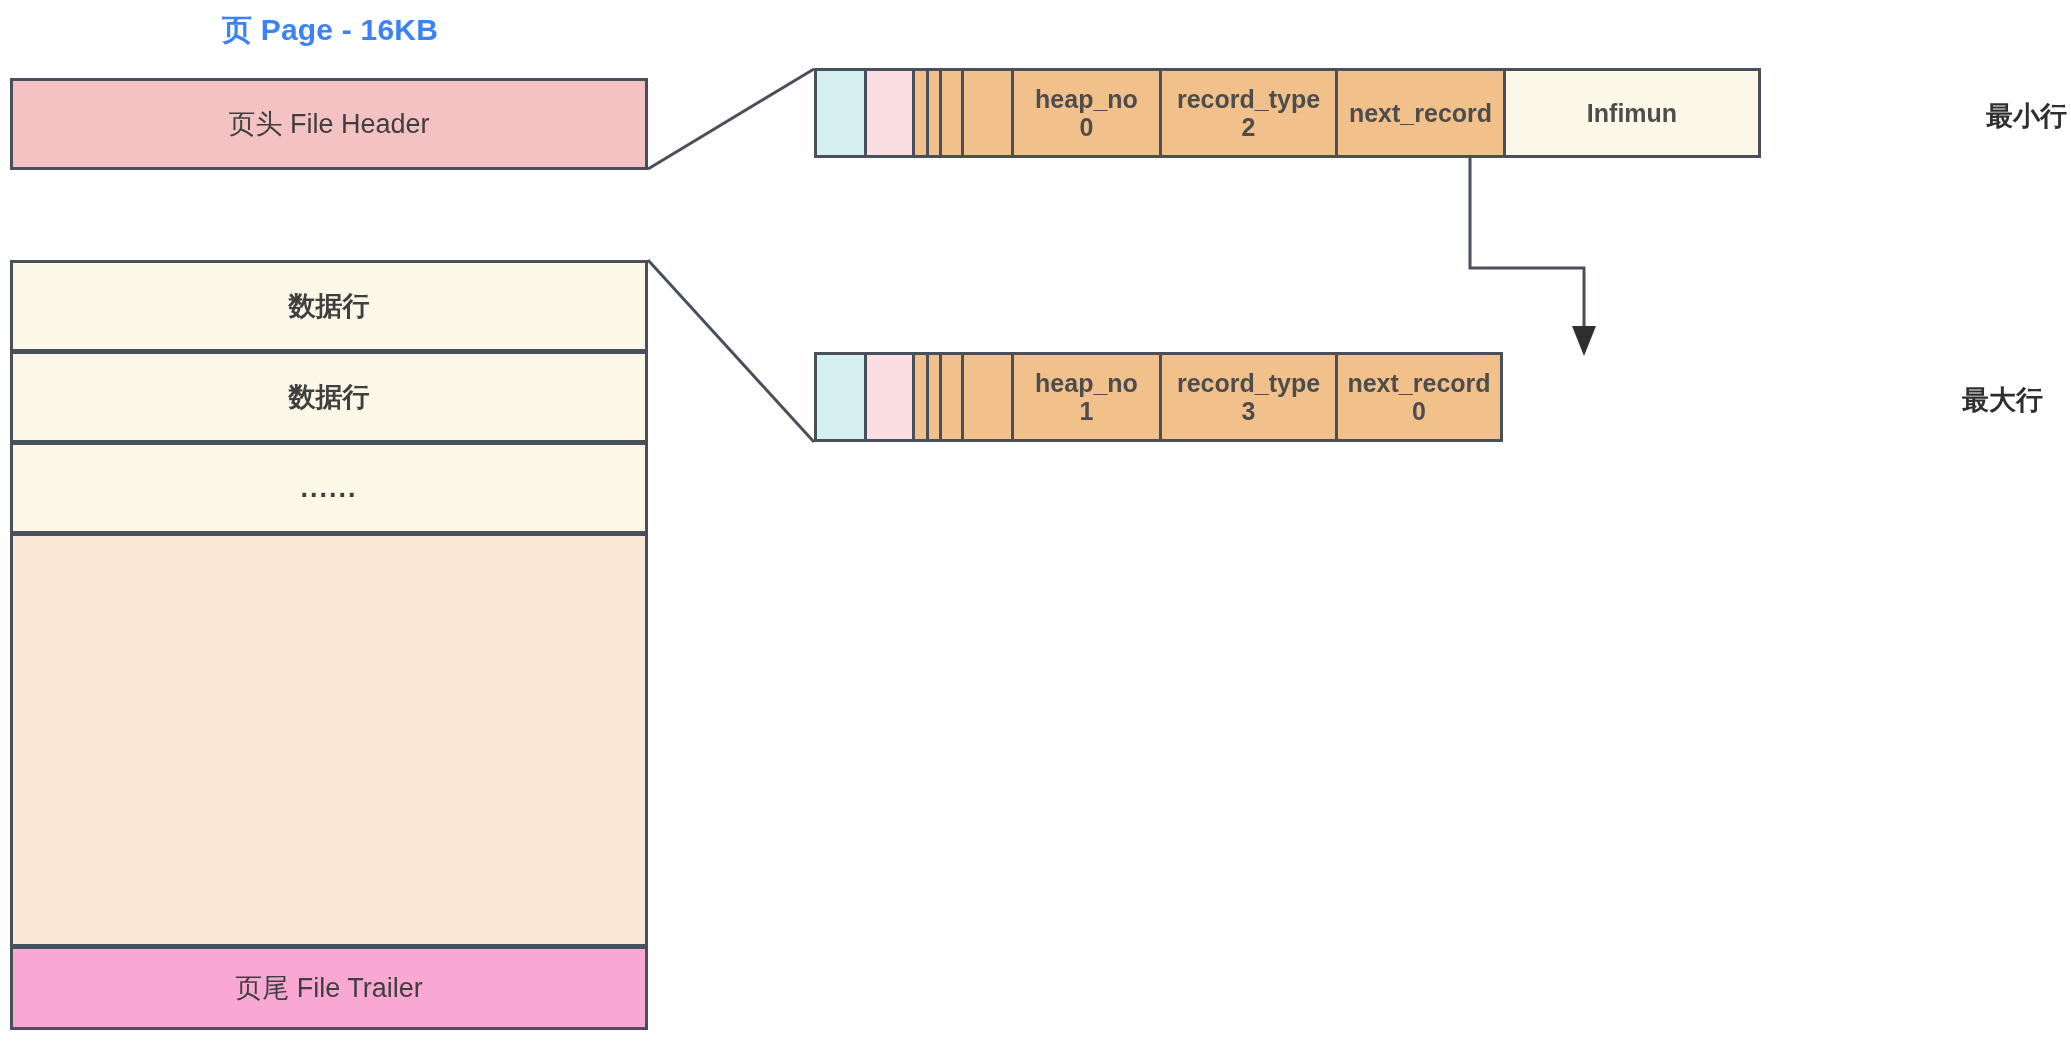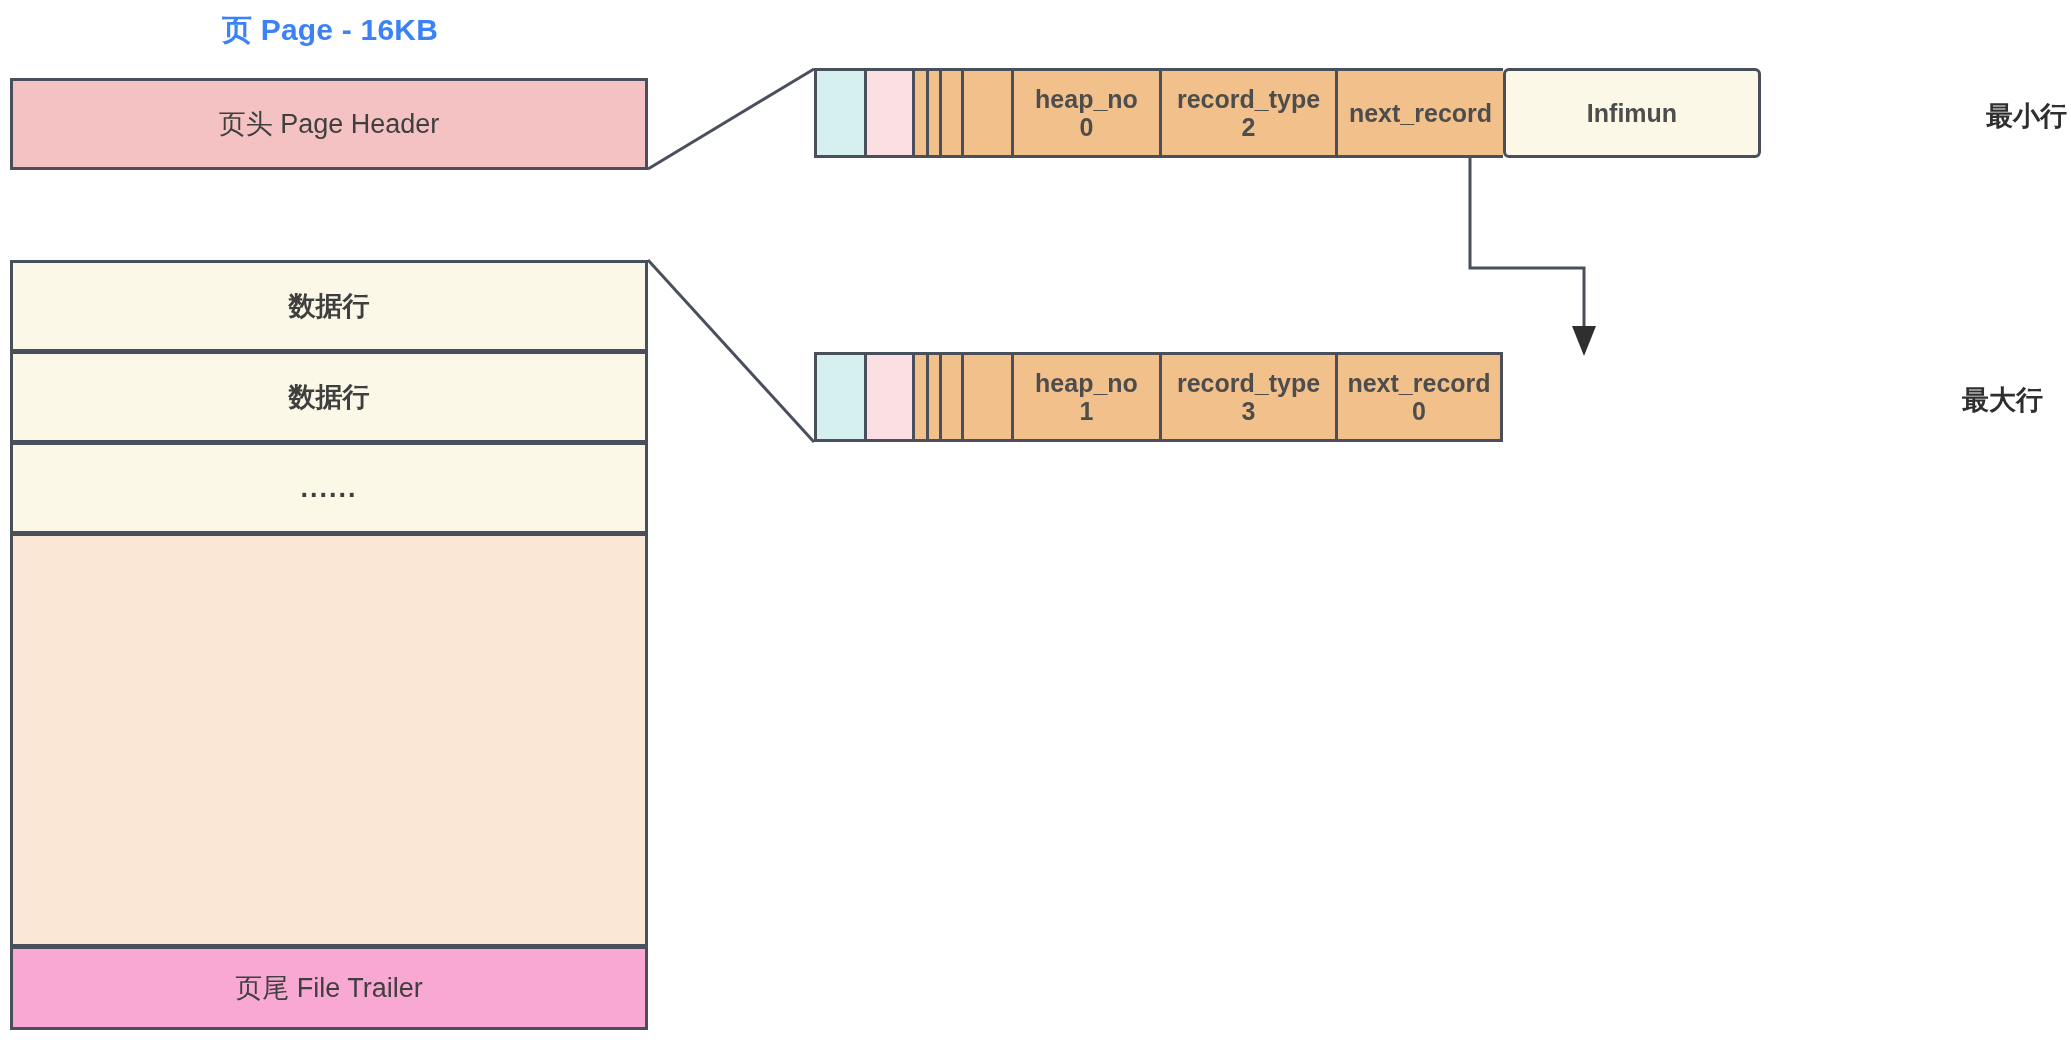--- a/index.html
+++ b/index.html
@@ -79,21 +79,21 @@
     font-weight: bold;
     color: #4d4d4d;
     line-height: 1.12;
     white-space: nowrap;
   }
   .cell:last-child { border-right-width: 3px; }
 
   .cell.c-cyan   { background: #d6f0ef; }
   .cell.c-pink   { background: #fadee1; }
   .cell.c-orange { background: #f2c08b; }
-  .cell.c-cream  { background: #fbf8e8; border-radius: 6px; }
+  .cell.c-cream  { background: #fbf8e8; }
 
   .cell .v { font-weight: bold; }
 
   
   .side-label {
     position: absolute;
     font-size: 27px;
     font-weight: bold;
     color: #2f2f2f;
     white-space: nowrap;
@@ -110,21 +110,21 @@
   }
 </style>
 </head>
 <body>
 
 <div id="stage">
 
   <div id="page-title">页 Page - 16KB</div>
 
   <div class="bx page-seg" id="seg-file-header">
-    <span>页头 Page Header</span>
+    <span>页头 File Header</span>
   </div>
 
 
   <div class="bx page-seg" id="seg-data-1">
     <span>数据行</span>
   </div>
 
   <div class="bx page-seg" id="seg-data-2">
     <span>数据行</span>
   </div>

